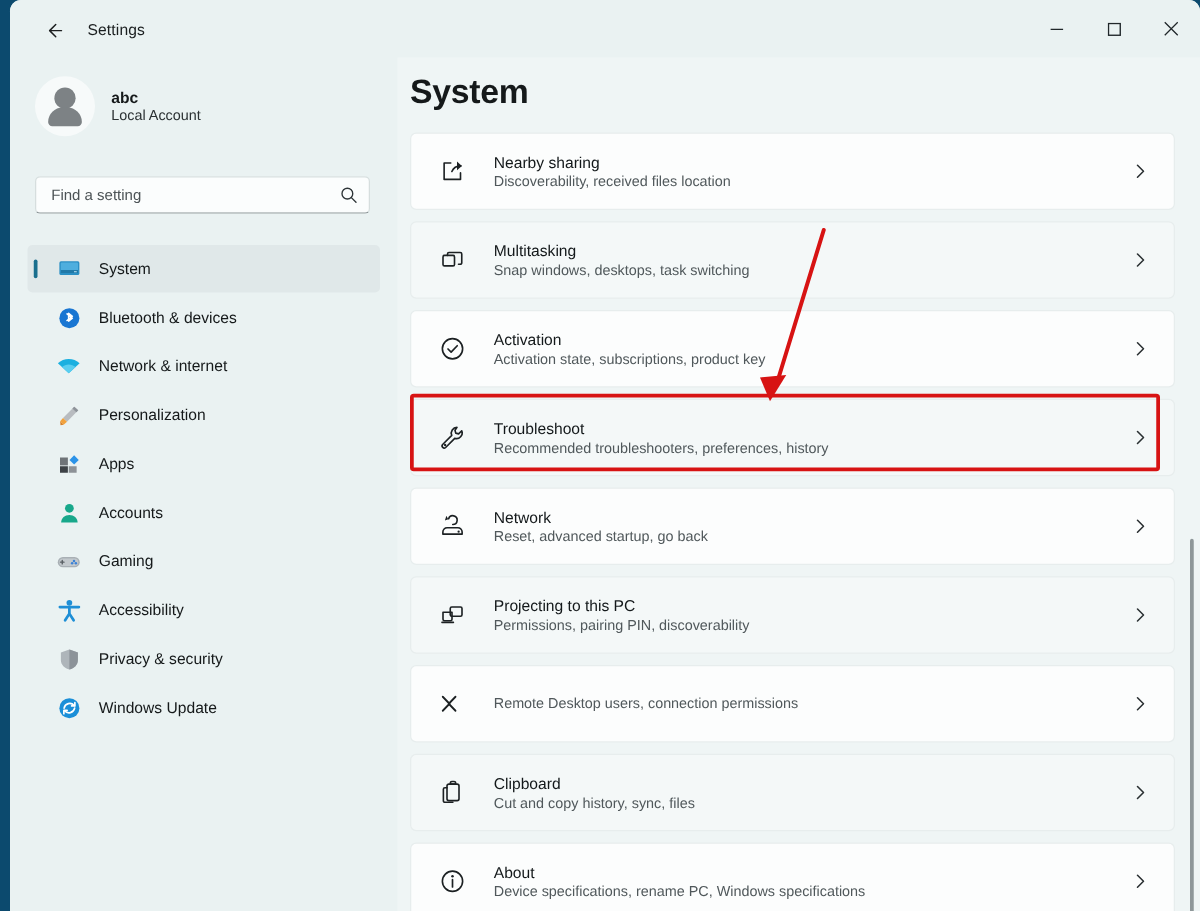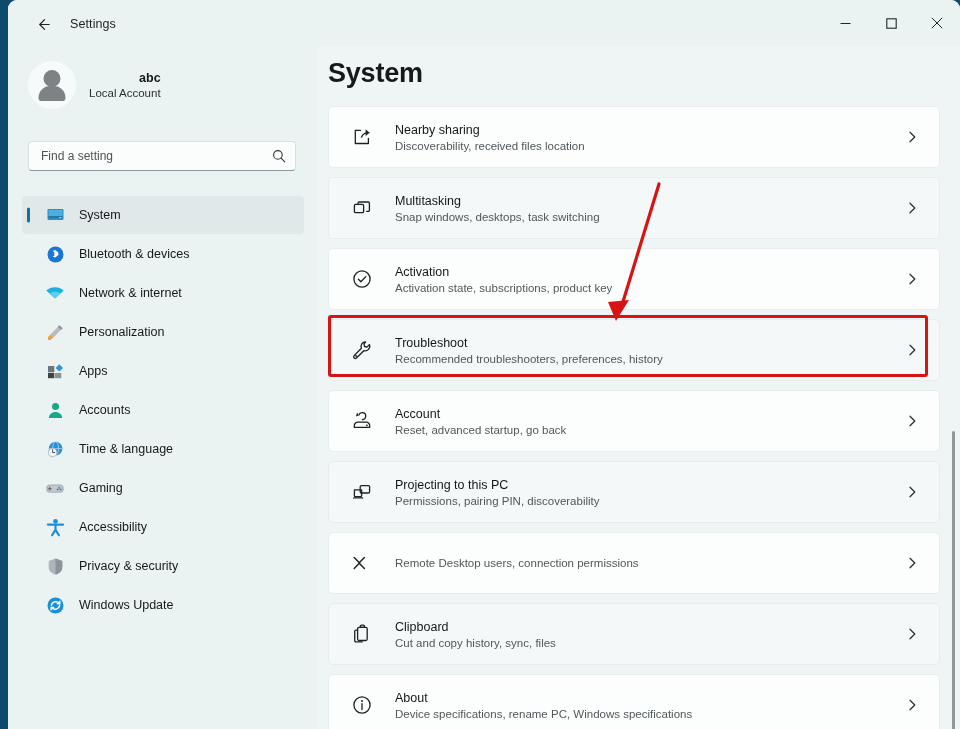--- a/index.html
+++ b/index.html
@@ -57,21 +57,20 @@
     left: 0; top: 46px;
     width: 310px; height: 683px;
     background: #eaf2f2;
   }
 
   .account {
     position: absolute; left: 20px; top: 8px;
     width: 270px; height: 62px;
     display: flex; align-items: center; gap: 13px;
     border-radius: 5px;
-    text-align: right;
   }
   .avatar {
     width: 48px; height: 48px; border-radius: 50%;
     background: #f7fafa;
     position: relative; flex: none;
   }
   .avatar .head {
     position: absolute; left: 50%; top: 9px;
     transform: translateX(-50%);
     width: 17px; height: 17px; border-radius: 50%;
@@ -308,33 +307,20 @@
             <span class="navicon">
               <svg width="19" height="19" viewBox="0 0 19 19">
       <circle cx="9.5" cy="5.6" r="3.5" fill="#18a88b"></circle>
       <path d="M2.9 17c0-3.8 3-6.1 6.6-6.1s6.6 2.3 6.6 6.1z" fill="#18a88b"></path>
     </svg>
             </span>
             <span class="navlabel">Accounts</span>
           </div>
           <div class="navitem">
             <span class="navicon">
-              <svg width="19" height="19" viewBox="0 0 19 19">
-      <circle cx="9.6" cy="8.6" r="6.8" fill="#2b8fd6"></circle>
-      <path d="M9.6 1.8a6.8 6.8 0 0 1 0 13.6 6.8 6.8 0 0 0 0-13.6z" fill="#1f6fae"></path>
-      <ellipse cx="9.6" cy="8.6" rx="3" ry="6.8" fill="none" stroke="#bfe4fb" stroke-width=".7"></ellipse>
-      <path d="M2.9 8.6h13.4" stroke="#bfe4fb" stroke-width=".7"></path>
-      <circle cx="6.6" cy="12.5" r="4.3" fill="#f0f4f6" stroke="#9aa3a8" stroke-width=".7"></circle>
-      <path d="M6.6 9.7v2.8h2.1" fill="none" stroke="#4b5256" stroke-width="1" stroke-linecap="round"></path>
-    </svg>
-            </span>
-            <span class="navlabel">Time &amp; language</span>
-          </div>
-          <div class="navitem">
-            <span class="navicon">
               <svg width="20" height="19" viewBox="0 0 20 19">
       <rect x="1.2" y="5.6" width="17.6" height="8.2" rx="4.1" fill="#a9b0b5"></rect>
       <rect x="2.4" y="6.7" width="15.2" height="6" rx="3" fill="#c3c9cd"></rect>
       <path d="M4.8 8.3v2.8M3.4 9.7h2.8" stroke="#5a6065" stroke-width="1.1" stroke-linecap="round"></path>
       <circle cx="14.2" cy="8.7" r="1" fill="#3b82d6"></circle>
       <circle cx="15.7" cy="10.6" r="1" fill="#3b82d6"></circle>
       <circle cx="12.7" cy="10.6" r="1" fill="#3b82d6"></circle>
     </svg>
             </span>
             <span class="navlabel">Gaming</span>
@@ -448,21 +434,21 @@
           <div class="card">
             <span class="card-ico">
               <svg width="22" height="22" viewBox="0 0 22 22">
       <path d="M3.3 17.3v-1.7a3.4 3.4 0 0 1 3.4-3.4h8.6a3.4 3.4 0 0 1 3.4 3.4v1.7z" fill="none" stroke="currentColor" stroke-width="1.3" stroke-linejoin="round"></path>
       <circle cx="15.9" cy="15.3" r=".9" fill="currentColor"></circle>
       <path d="M11.2 9.6a3.5 3.5 0 1 0-3.3-4.6" fill="none" stroke="currentColor" stroke-width="1.3" stroke-linecap="round"></path>
       <path d="M6.1 2.6 7.6 5.4 4.9 6.4z" fill="currentColor"></path>
     </svg>
             </span>
             <div class="card-text">
-              <div class="card-title">Account</div>
+              <div class="card-title">Network</div>
               <div class="card-sub">Reset, advanced startup, go back</div>
             </div>
             <span class="chev">
               <svg width="14" height="14" viewBox="0 0 14 14">
     <path d="M5 2.2 9.8 7 5 11.8" fill="none" stroke="currentColor" stroke-width="1.25" stroke-linecap="round" stroke-linejoin="round"></path>
   </svg>
             </span>
           </div>
           <div class="card alt">
             <span class="card-ico">

